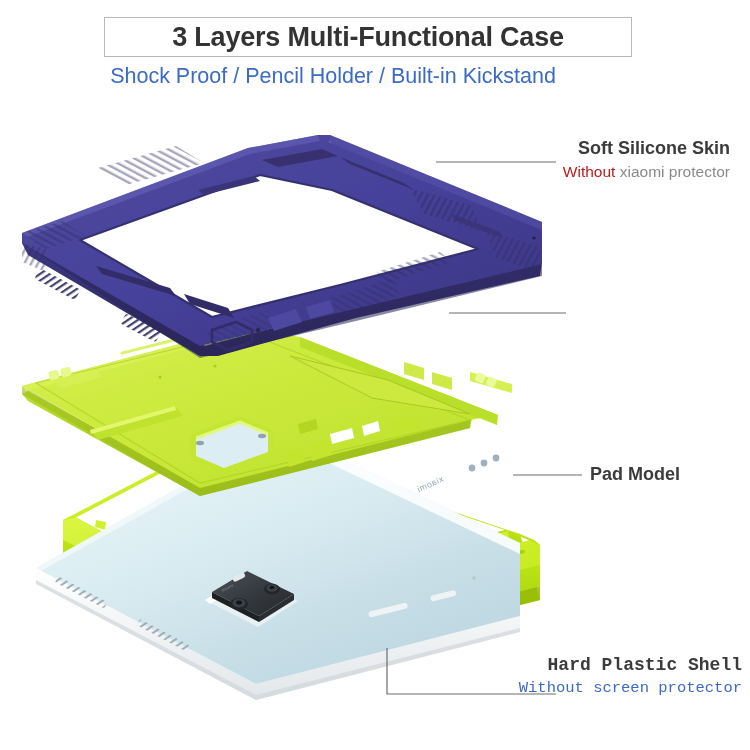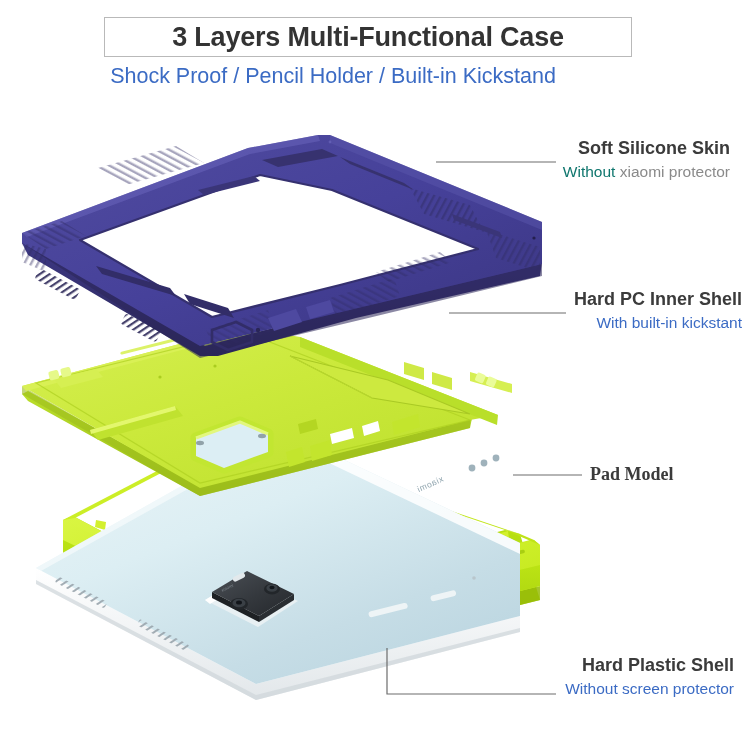--- a/index.html
+++ b/index.html
@@ -13,21 +13,21 @@
     align-items:center;justify-content:center;}
   .title-box span{font-size:27px;font-weight:bold;color:#333333;
     letter-spacing:-.2px;white-space:nowrap;}
   .subtitle{position:absolute;left:0;top:64px;width:666px;text-align:center;
     font-size:21.5px;color:#3b6bc4;white-space:nowrap;}
 
   
   .callout{position:absolute;text-align:right;}
   .callout .main{font-size:18px;font-weight:bold;color:#3b3b3b;white-space:nowrap;}
   .callout .sub{font-size:15.5px;color:#8a8a8a;white-space:nowrap;margin-top:4px;}
-  .callout .sub .red{color:#0f766e;}
+  .callout .sub .red{color:#b91c1c;}
   .callout .sub.blue{color:#3b6bc4;}
   svg{display:block;overflow:visible;}
 </style>
 </head>
 <body>
 
 <div id="stage">
 
   <div class="title-box">
     <span>3 Layers Multi-Functional Case</span>
@@ -285,27 +285,23 @@
       <line x1="513" y1="475" x2="582" y2="475"></line>
       <path d="M 387,648 L 387,694 L 556,694"></path>
     </g>
   </svg>
 
   <div class="callout" style="right:20px;top:138px;">
     <div class="main">Soft Silicone Skin</div>
     <div class="sub"><span class="red">Without</span><span> xiaomi protector</span></div>
   </div>
 
-  <div class="callout" style="right:8px;top:289px;">
-    <div class="main">Hard PC Inner Shell</div>
-    <div class="sub blue">With built-in kickstant</div>
-  </div>
-
-  <div class="callout" style="left:590px;top:464px;text-align:right;font-family:Liberation Serif, serif;">
+
+  <div class="callout" style="left:590px;top:464px;text-align:right;">
     <div class="main">Pad Model</div>
   </div>
 
-  <div class="callout" style="right:16px;top:655px;">
+  <div class="callout" style="right:8px;top:655px;font-family:Liberation Mono, monospace;">
     <div class="main">Hard Plastic Shell</div>
     <div class="sub blue">Without screen protector</div>
   </div>
 
 </div>
 
 </body></html>

